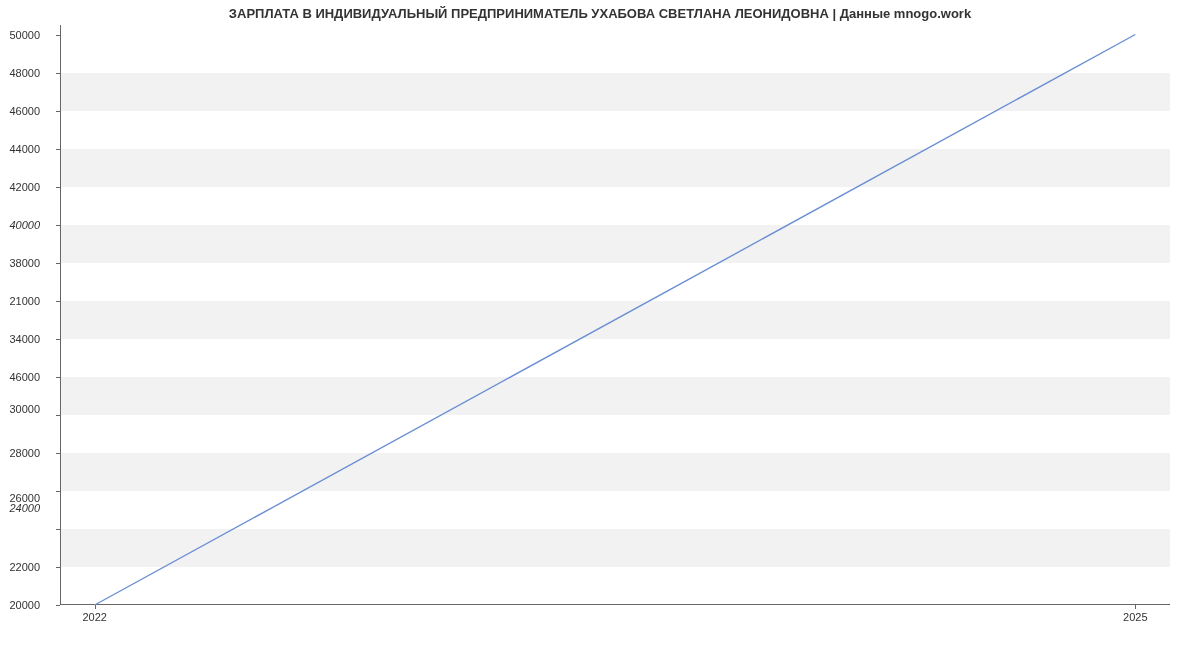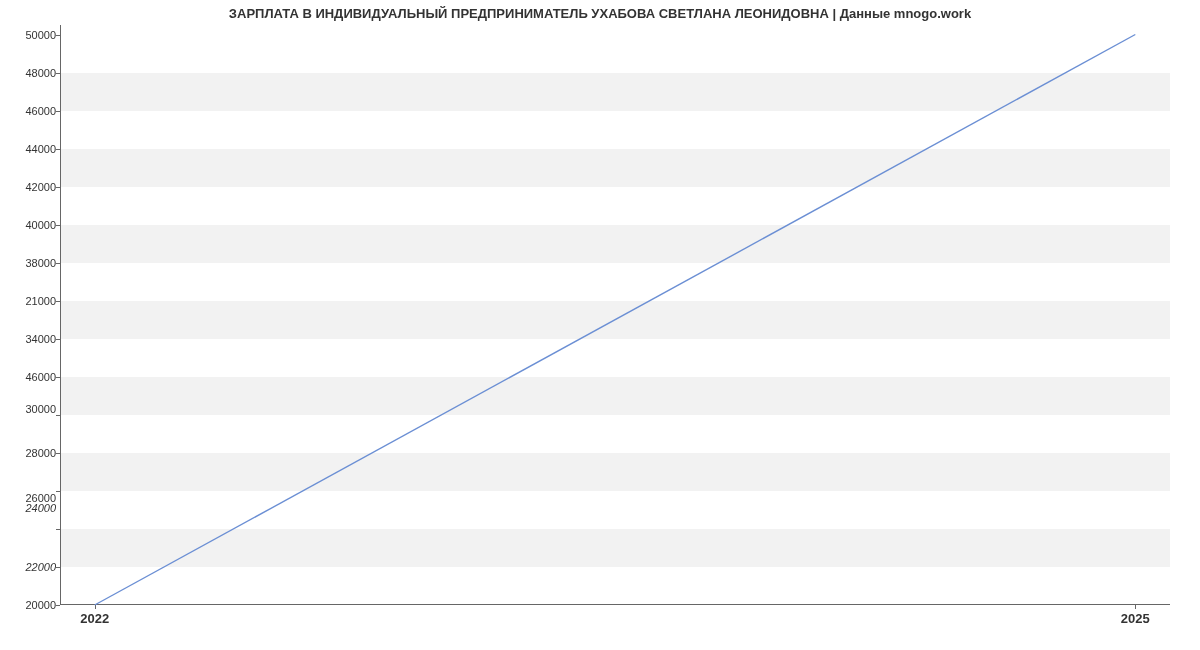--- a/index.html
+++ b/index.html
@@ -59,42 +59,41 @@
   }
   .x-axis-line {
     left: 0;
     bottom: 0;
     width: 100%;
     height: 1px;
   }
   .y-tick-label {
     position: absolute;
     right: 100%;
-    margin-right: 4px;
+    margin-right: 20px;
     font-size: 11px;
     color: #333333;
     transform: translateY(-50%);
     white-space: nowrap;
   }
   .y-tick-mark {
     position: absolute;
     left: -4px;
     width: 4px;
     height: 1px;
     background: #666666;
   }
   .x-tick-label {
     position: absolute;
     top: 100%;
     margin-top: 6px;
-    font-size: 13px;
+    font-size: 11px;
     color: #333333;
     transform: translateX(-50%);
     white-space: nowrap;
-    font-weight: bold;
   }
   .x-tick-mark {
     position: absolute;
     bottom: -4px;
     width: 1px;
     height: 4px;
     background: #666666;
   }
   svg.line-layer {
     position: absolute;
@@ -119,39 +118,39 @@
         <div class="grid-band" style="top: 351.803px; height: 38.0328px;"></div>
         <div class="grid-band" style="top: 275.738px; height: 38.0328px;"></div>
         <div class="grid-band" style="top: 199.672px; height: 38.0328px;"></div>
         <div class="grid-band" style="top: 123.607px; height: 38.0328px;"></div>
         <div class="grid-band" style="top: 47.541px; height: 38.0328px;"></div>
         <div class="axis-line y-axis-line"></div>
         <div class="axis-line x-axis-line"></div>
         <div class="y-tick-mark" style="top: 580px;"></div>
         <div class="y-tick-label" style="top: 580px;">20000</div>
         <div class="y-tick-mark" style="top: 541.967px;"></div>
-        <div class="y-tick-label" style="top: 541.967px; font-style: italic;">22000</div>
+        <div class="y-tick-label" style="top: 541.967px;">22000</div>
         <div class="y-tick-mark" style="top: 503.934px;"></div>
         <div class="y-tick-label" style="top: 483px; font-style: italic;">24000</div>
         <div class="y-tick-mark" style="top: 465.902px;"></div>
         <div class="y-tick-label" style="top: 473px;">26000</div>
         <div class="y-tick-mark" style="top: 427.869px;"></div>
         <div class="y-tick-label" style="top: 427.869px;">28000</div>
         <div class="y-tick-mark" style="top: 389.836px;"></div>
         <div class="y-tick-label" style="top: 384px;">30000</div>
         <div class="y-tick-mark" style="top: 351.803px;"></div>
         <div class="y-tick-label" style="top: 351.803px;">46000</div>
         <div class="y-tick-mark" style="top: 313.77px;"></div>
         <div class="y-tick-label" style="top: 313.77px;">34000</div>
         <div class="y-tick-mark" style="top: 275.738px;"></div>
         <div class="y-tick-label" style="top: 275.738px;">21000</div>
         <div class="y-tick-mark" style="top: 237.705px;"></div>
         <div class="y-tick-label" style="top: 237.705px;">38000</div>
         <div class="y-tick-mark" style="top: 199.672px;"></div>
-        <div class="y-tick-label" style="top: 199.672px;">40000</div>
+        <div class="y-tick-label" style="top: 199.672px; font-style: italic;">40000</div>
         <div class="y-tick-mark" style="top: 161.639px;"></div>
         <div class="y-tick-label" style="top: 161.639px;">42000</div>
         <div class="y-tick-mark" style="top: 123.607px;"></div>
         <div class="y-tick-label" style="top: 123.607px;">44000</div>
         <div class="y-tick-mark" style="top: 85.5738px;"></div>
         <div class="y-tick-label" style="top: 85.5738px;">46000</div>
         <div class="y-tick-mark" style="top: 47.541px;"></div>
         <div class="y-tick-label" style="top: 47.541px;">48000</div>
         <div class="y-tick-mark" style="top: 9.5082px;"></div>
         <div class="y-tick-label" style="top: 9.5082px;">50000</div>

